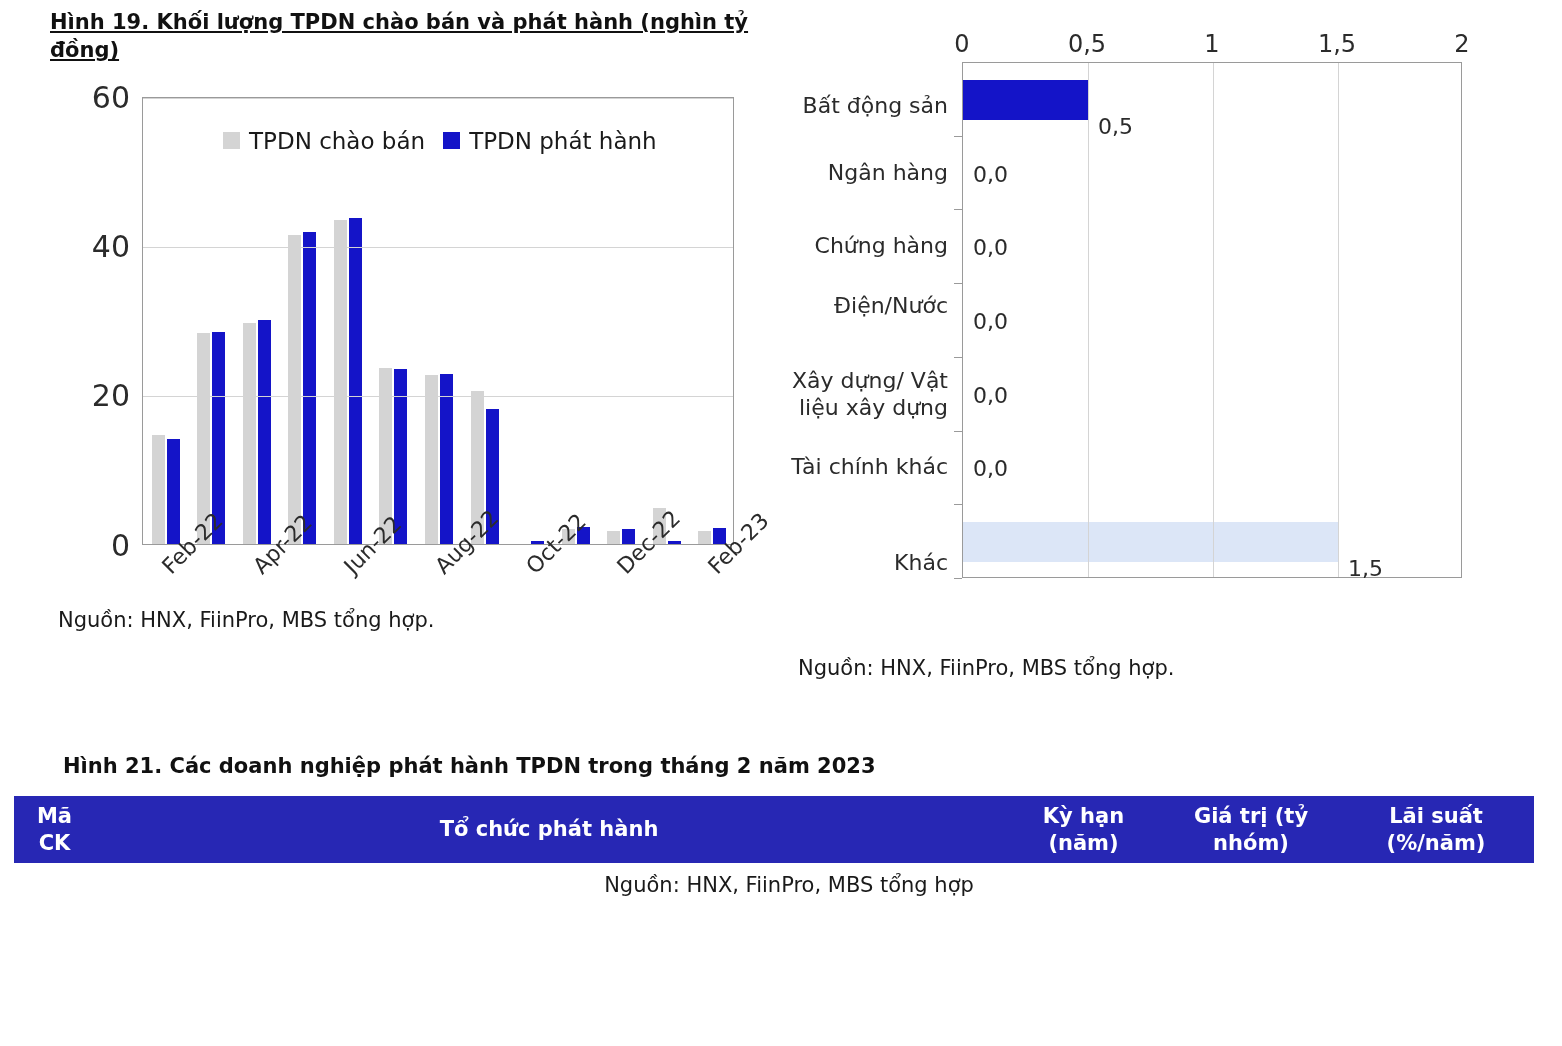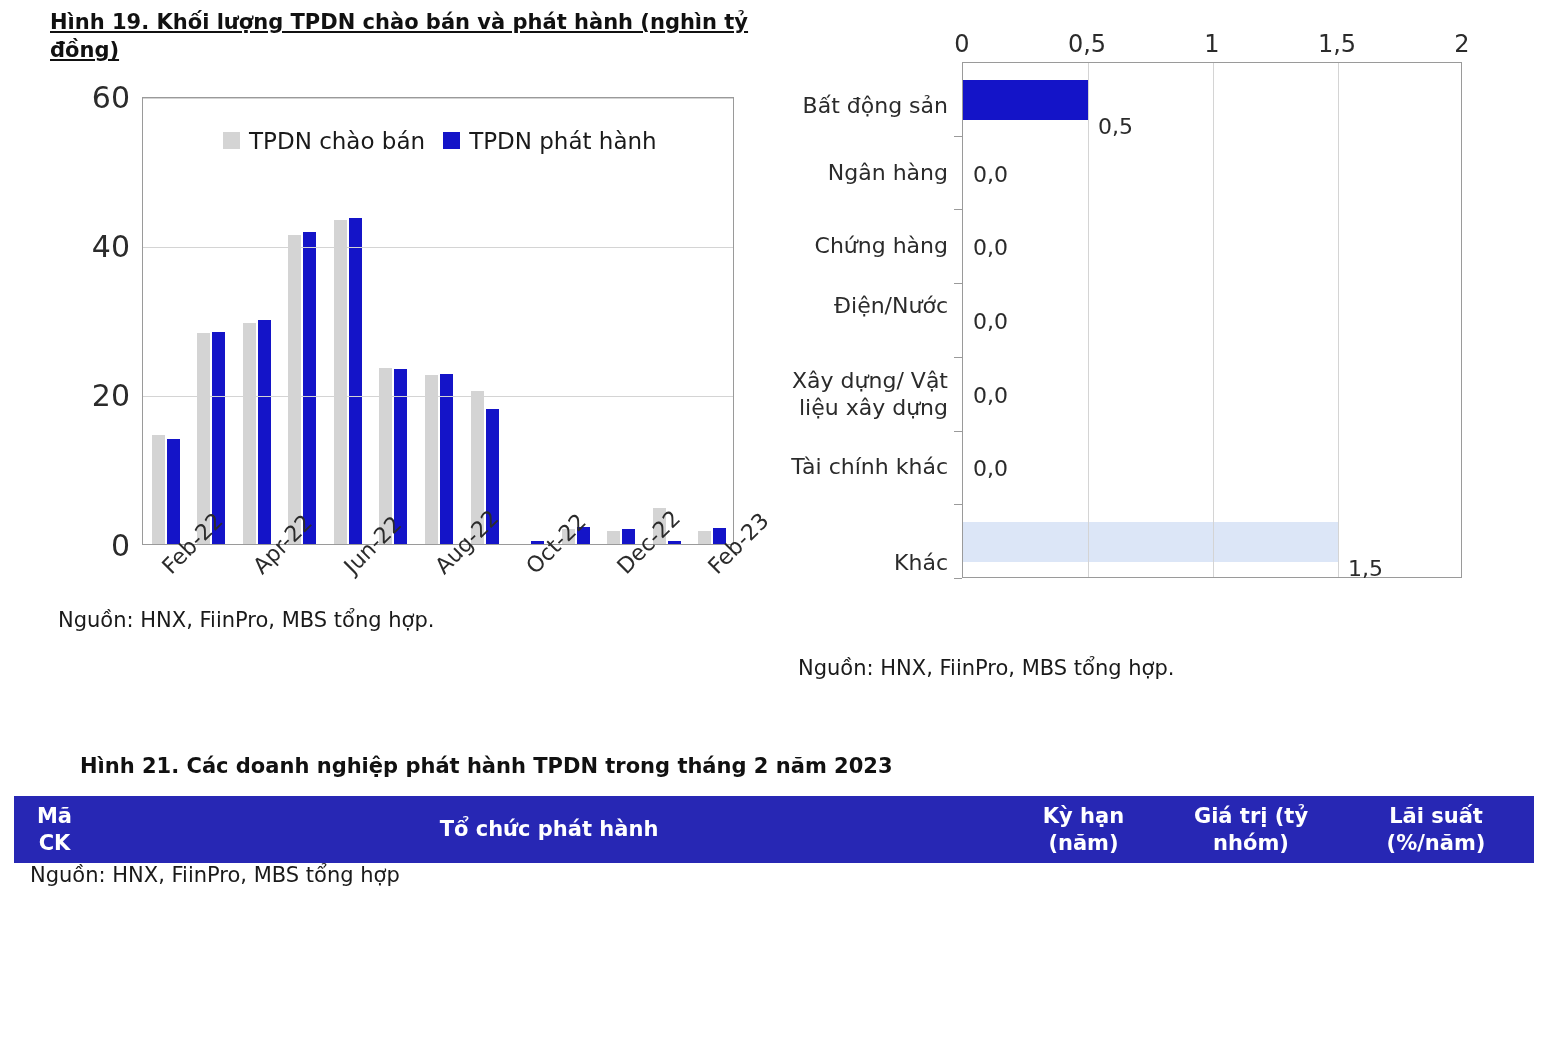--- a/index.html
+++ b/index.html
@@ -115,21 +115,21 @@
     position: absolute;
     font-size: 22px; color: #2b2b2b;
     transform: translateY(-50%);
     white-space: nowrap;
   }
 
   #fig20 .source { position: absolute; left: 8px; top: 648px; }
 
   
   #fig21 { position: absolute; left: 14px; top: 752px; width: 1534px; }
-  #fig21 .fig-title { margin-left: 66px; }
+  #fig21 .fig-title { margin-left: 49px; }
 
   table.tbl {
     margin-top: 16px;
     width: 1520px;
     border-collapse: collapse;
     font-size: 21px;
   }
   table.tbl th {
     background: #2727b4;
     color: #ffffff;
@@ -140,21 +140,21 @@
     text-align: center;
   }
   table.tbl td {
     border: 1px solid #b9c6e4;
     padding: 7px 8px;
     text-align: center;
     color: #1a1a1a;
   }
   table.tbl tr.alt td { background: #dfe6f5; }
   table.tbl td.org { text-align: center; }
-  #fig21 .source { margin-left: 16px; display: block; }
+  #fig21 .source { margin-top: 10px; margin-left: 16px; display: block; text-align: center; }
 </style>
 </head>
 <body>
 
 <div class="page">
 
   <section id="fig19">
     <div class="fig-title">Hình 19. Khối lượng TPDN chào bán và phát hành (nghìn tỷ đồng)</div>
 
     <div class="chart19-wrap">

